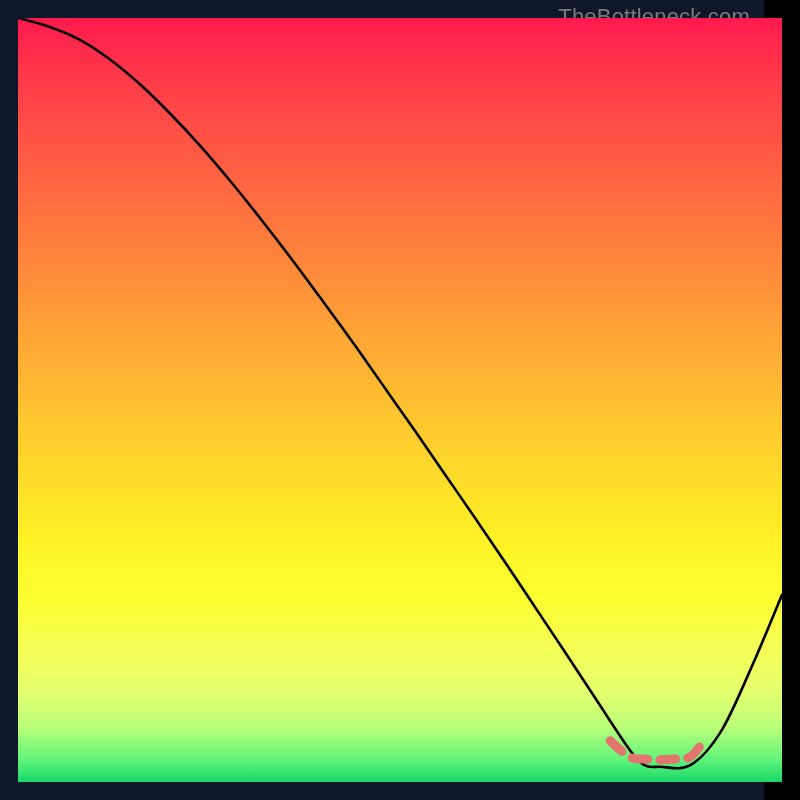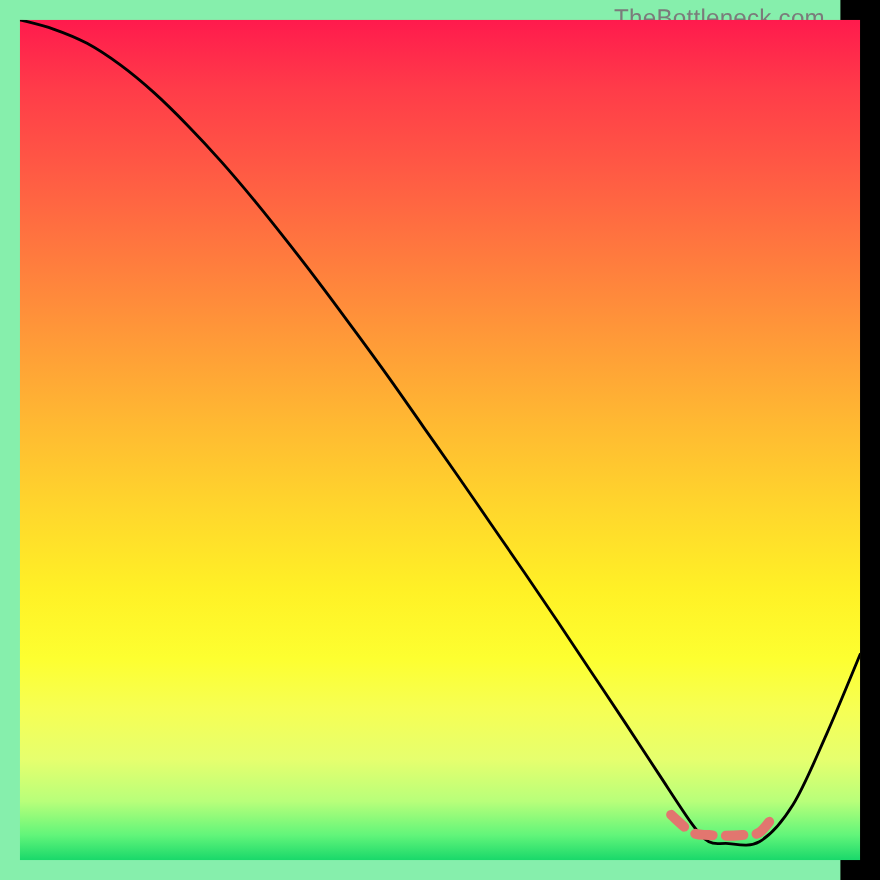--- a/index.html
+++ b/index.html
@@ -1,16 +1,16 @@
 <!DOCTYPE html>
 <html><head>
 <meta charset="utf-8">
 <style>
   html,body{margin:0;padding:0;width:800px;height:800px;background:#000;font-family:Arial,Helvetica,sans-serif}
-  .frame{position:relative;width:764px;height:800px;background:#86efac}
+  .frame{position:relative;width:764px;height:800px;background:#0f172a}
   .plot{position:absolute;left:18px;top:18px;width:764px;height:764px;overflow:hidden}
   .grad{width:100%;height:100%;
     background:linear-gradient(to bottom,
       #ff1a4d 0%,
       #ff3b49 8%,
       #ff5a44 18%,
       #ff7a3e 28%,
       #ff9a38 38%,
       #ffb932 48%,
       #ffd62c 58%,

